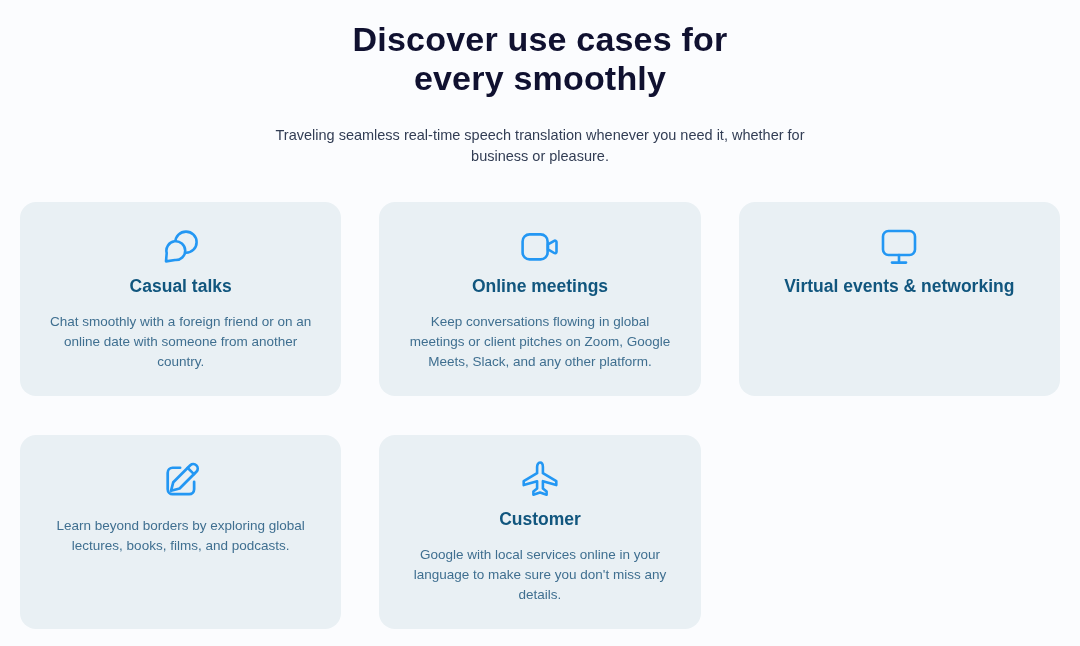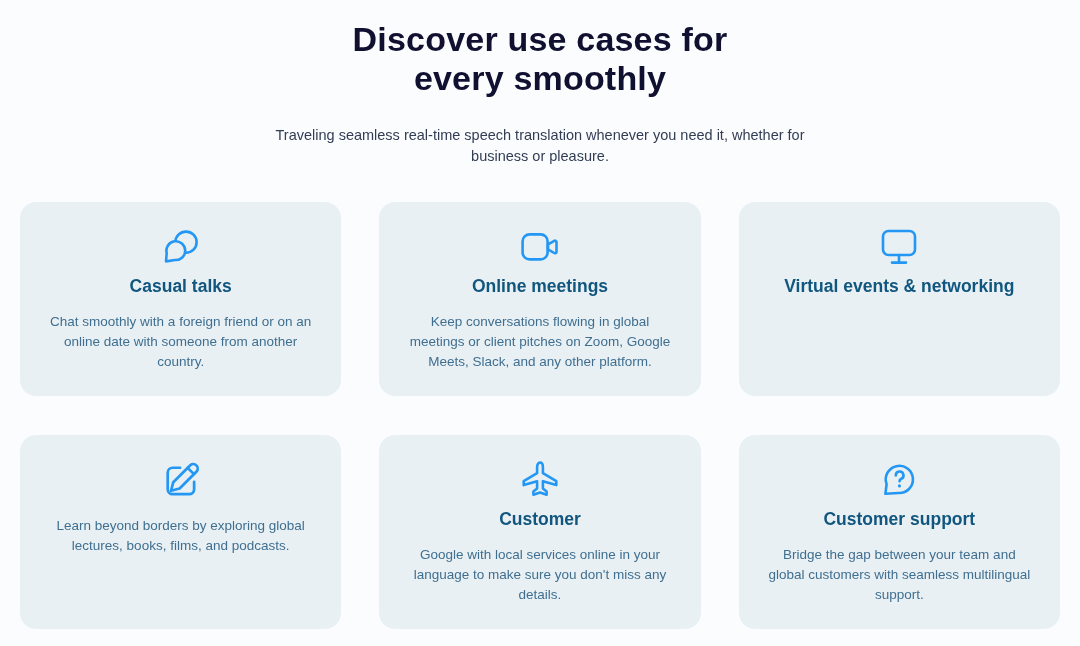--- a/index.html
+++ b/index.html
@@ -118,26 +118,15 @@
     <article class="card">
       <div class="icon-wrap">
         <svg width="44" height="44" viewBox="0 0 44 44">
           <path class="stroke" d="M22 4.5 c1.7 0 2.9 2 2.9 4.6 v6.1 l13.4 7.9 v4 l-13.4 -3.9 v7.2 l3.7 3 v3.3 l-6.6 -2.1 -6.6 2.1 v-3.3 l3.7 -3 v-7.2 l-13.4 3.9 v-4 l13.4 -7.9 V9.1 c0 -2.6 1.2 -4.6 2.9 -4.6 z"></path>
         </svg>
       </div>
       <h3>Customer</h3>
       <p>Google with local services online in your language to make sure you don't miss any details.</p>
     </article>
 
-    <article class="card">
-      <div class="icon-wrap">
-        <svg width="45" height="42" viewBox="0 0 45 42">
-          <path class="stroke" d="M9.6 25.2 A13.6 13.6 0 1 1 21.4 34 L8.4 34.8 Z"></path>
-          <path class="stroke" d="M18.8 16.4 a3.85 3.85 0 1 1 5.2 3.6 c-1.1 .45 -1.45 1.15 -1.45 2.3"></path>
-          <circle class="dot-fill" cx="22.45" cy="26.9" r="1.55"></circle>
-        </svg>
-      </div>
-      <h3>Customer support</h3>
-      <p>Bridge the gap between your team and global customers with seamless multilingual support.</p>
-    </article>
 
   </div>
 </main>
 
 </body></html>

